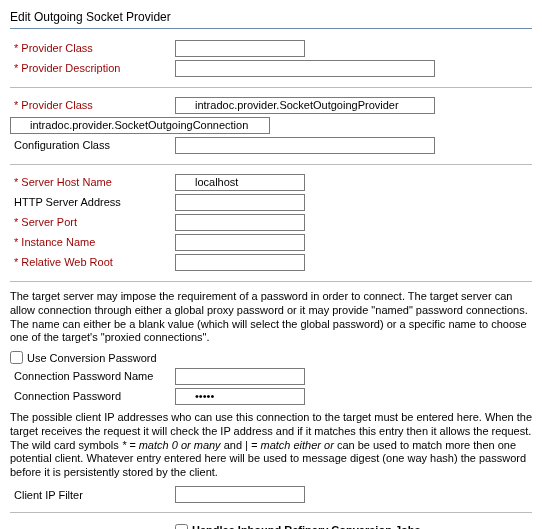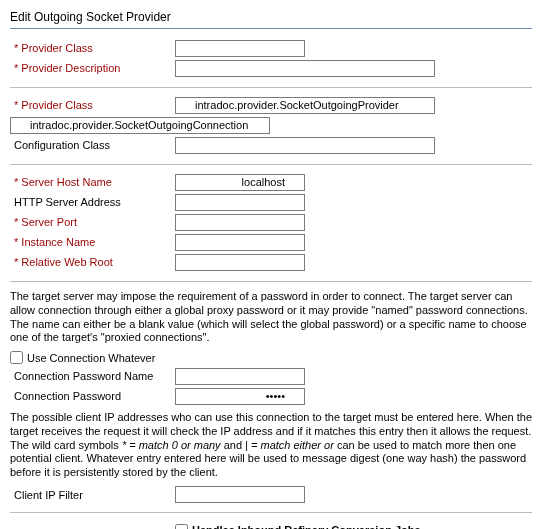--- a/index.html
+++ b/index.html
@@ -33,21 +33,21 @@
   }
   .required { color: #990000; }
   input[type=text], input[type=password] {
     font-family: Arial, Helvetica, sans-serif;
     font-size: 11px;
     border: 1px solid #7a7a7a;
     height: 17px;
     padding: 0 19px;
     background: #fff;
   }
-  .w-short { width: 130px; text-align: right; }
+  .w-short { width: 130px; }
   .w-long  { width: 260px; }
   hr.sep {
     border: none;
     border-top: 1px solid #bbb;
     margin: 8px 0;
   }
   .para {
     margin: 6px 0;
     line-height: 1.25;
   }
@@ -130,21 +130,21 @@
     <input type="text" class="w-short" value="" style="">
   </div>
 </div>
 
 <hr class="sep">
 
 <div class="para">The target server may impose the requirement of a password in order to connect. The target server can allow connection through either a global proxy password or it may provide "named" password connections. The name can either be a blank value (which will select the global password) or a specific name to choose one of the target's "proxied connections".</div>
 
 <div class="checkbox-row">
   <input type="checkbox" style="">
-  <span>Use Connection Whatever</span>
+  <span>Use Conversion Password</span>
 </div>
 <div class="row">
   <span class="label">Connection Password Name</span>
   <input type="text" class="w-short" value="" style="">
 </div>
 <div class="row">
   <span class="label">Connection Password</span>
   <input type="password" class="w-short" value="•••••" style="">
 </div>
 

